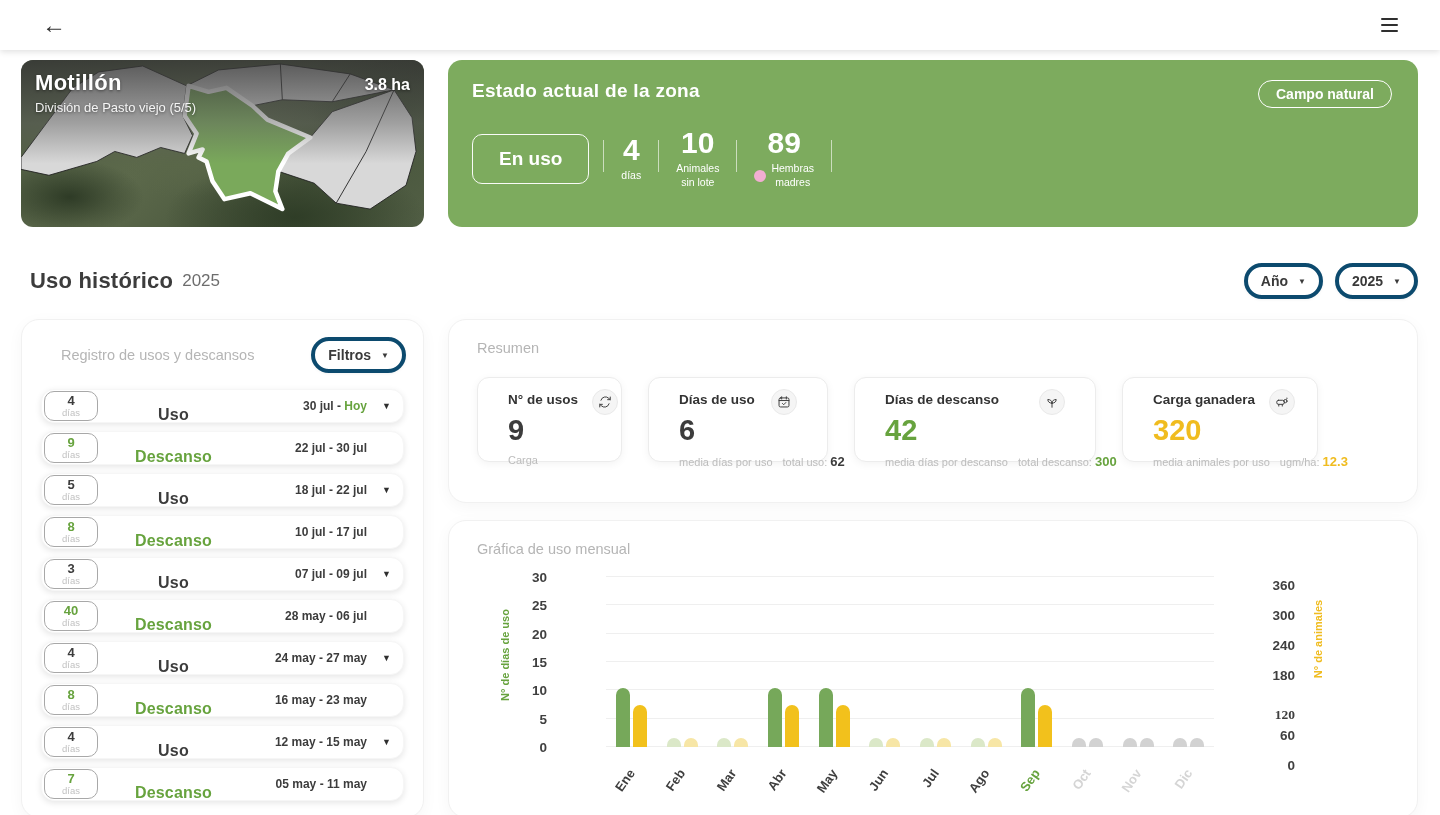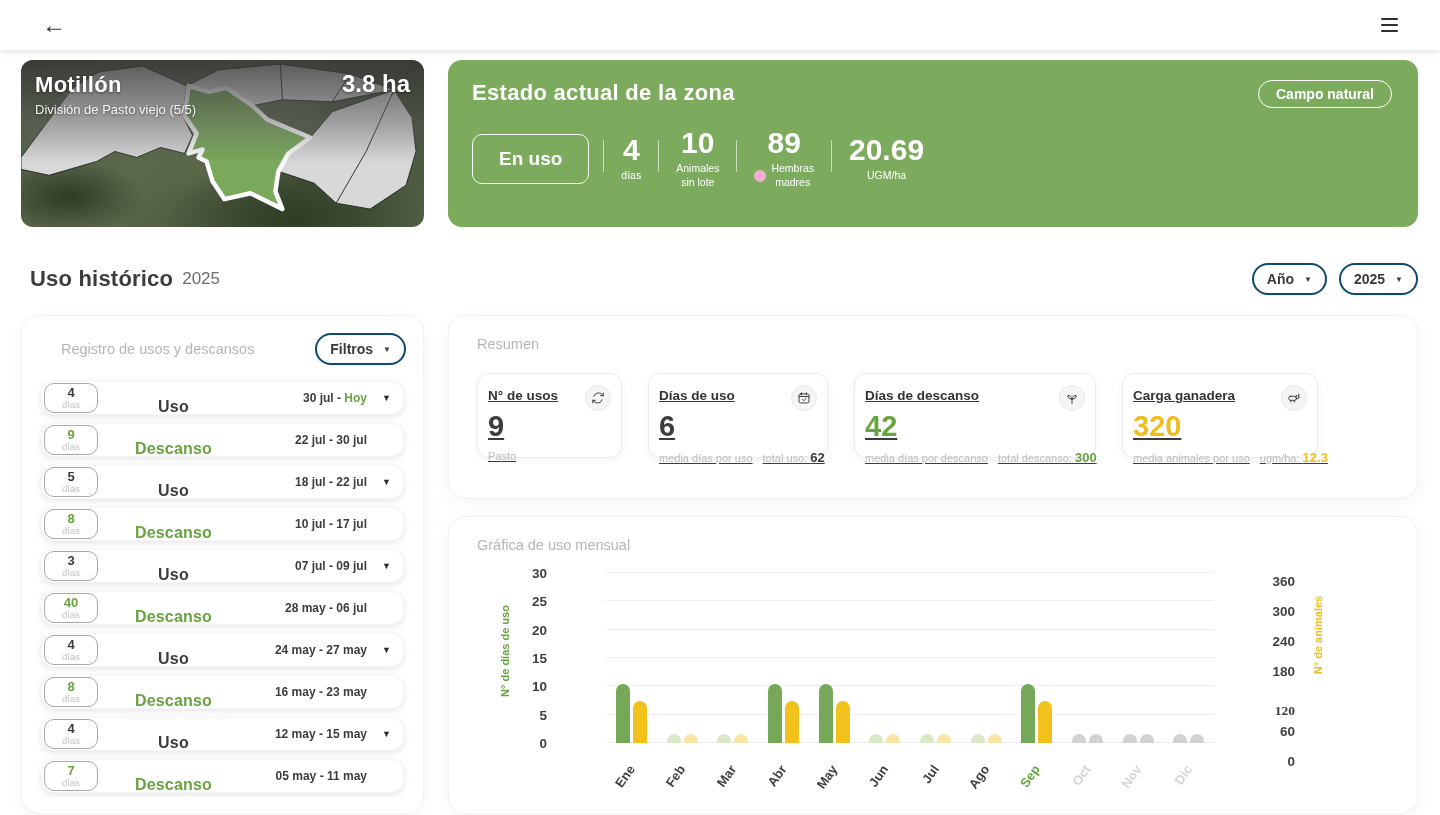--- a/index.html
+++ b/index.html
@@ -33,46 +33,46 @@
       radial-gradient(ellipse 120px 55px at 40% 62%, #5a6749 0%, transparent 62%),
       radial-gradient(ellipse 90px 45px at 25% 35%, #4e5c40 0%, transparent 62%),
       linear-gradient(135deg,#4d5a41,#5c694b 40%,#46533a 72%,#525f45);}
   .map-card svg.parcels{ position:absolute; inset:0; width:100%; height:100%; }
   .map-shade{ position:absolute; inset:0;
     background:linear-gradient(180deg, rgba(52,52,52,.78) 0%, rgba(92,92,92,.45) 38%, rgba(120,120,120,0) 62%); }
   .map-head{ position:absolute; top:10px; left:14px; right:14px; color:#fff;
     text-shadow:0 1px 3px rgba(0,0,0,.45); }
   .map-title-row{ display:flex; justify-content:space-between; align-items:baseline; }
   .map-title{ font-size:22px; font-weight:800; letter-spacing:.3px; }
-  .map-area{ font-size:24px; font-weight:800; }
+  .map-area{ font-size:16px; font-weight:800; }
   .map-sub{ font-size:13px; margin-top:4px; color:rgba(255,255,255,.92); }
 
   .banner{ flex:1; background:var(--banner-green); border-radius:14px; color:#fff;
     padding:20px 26px 0 24px; height:167px; }
   .banner-head{ display:flex; justify-content:space-between; align-items:flex-start; }
-  .banner-title{ font-size:22px; font-weight:800; letter-spacing:.3px; }
+  .banner-title{ font-size:19px; font-weight:800; letter-spacing:.3px; }
   .badge{ border:1.5px solid #fff; border-radius:999px; padding:5px 17px;
     font-size:14px; font-weight:700; }
   .stats{ display:flex; align-items:center; margin-top:20px; }
   .state-btn{ border:1.5px solid rgba(255,255,255,.95); background:transparent; color:#fff;
     border-radius:10px; padding:13px 26px; font-size:19px; font-weight:700;
     font-family:inherit; cursor:pointer; margin-right:14px; }
   .vdiv{ width:1px; height:32px; background:rgba(255,255,255,.6); align-self:center; margin-top:-6px;}
   .stat{ text-align:center; padding:0 17px; }
   .stat .v{ font-size:30px; font-weight:800; line-height:1; }
   .stat .l{ font-size:10.5px; margin-top:4px; line-height:1.3; white-space:pre-line;
     display:flex; align-items:center; justify-content:center; gap:5px;}
   .dot{ width:12px; height:12px; border-radius:50%; background:var(--pink); flex:none; }
 
   
   .history-bar{ display:flex; align-items:center; margin-top:36px; padding-left:9px;}
   .h-title{ font-size:22px; font-weight:800; letter-spacing:.2px;}
   .h-year{ font-size:17px; color:#6d6d6d; margin-left:9px; }
   .spacer{ flex:1; }
-  .pill{ display:inline-flex; align-items:center; gap:10px; border:2px solid #0c4a6e;
+  .pill{ display:inline-flex; align-items:center; gap:10px; border:4px solid #0c4a6e;
     background:#fff; border-radius:999px; padding:6px 13px; font-size:14px; font-weight:700;
     color:#3a3a3a; cursor:pointer; box-shadow:0 1px 3px rgba(0,0,0,.05); font-family:inherit;}
   .pill .car{ font-size:8px; color:#3a3a3a; }
   .history-bar .pill{ margin-left:12px; }
 
   
   .row3{ display:flex; gap:24px; margin-top:20px; align-items:flex-start; }
   .panel{ background:#fff; border:1px solid #f1f1f1; border-radius:18px;
     box-shadow:0 4px 16px rgba(0,0,0,.04); }
   .left-panel{ width:403px; flex:none; height:499px; padding:17px 17px 14px; }
@@ -90,21 +90,21 @@
   .reg-type{ flex:1; text-align:center; font-size:16px; font-weight:800; letter-spacing:.2px;margin-top:18px;}
   .reg-type.green, .reg-badge .n.green{ color:var(--green-text); }
   .reg-dates{ width:118px; text-align:right; font-size:12px; font-weight:700; }
   .reg-dates b.hoy{ color:var(--green-text); }
   .reg-chev{ width:24px; text-align:right; font-size:9px; color:#2f2f2f; }
 
   .right-col{ flex:1; display:flex; flex-direction:column; gap:17px; }
   .resumen{ padding:20px 28px 24px; height:184px; }
   .cards{ display:flex; gap:26px; margin-top:21px; }
   .scard{ border:1px solid #ececec; border-radius:12px; box-shadow:0 2px 8px rgba(0,0,0,.05);
-    padding:11px 10px 9px; height:85px; background:#fff;text-decoration:underline; }
+    padding:11px 30px 9px; height:85px; background:#fff; }
   .scard .head{ display:flex; justify-content:space-between; align-items:flex-start; gap:14px;}
   .scard .lab{ font-size:13.5px; font-weight:700; color:#333; padding-top:3px; white-space:nowrap;}
   .chip{ width:26px; height:26px; border-radius:50%; background:#f5f5f5; border:1px solid #e9e9e9;
     display:flex; align-items:center; justify-content:center; flex:none; }
   .chip svg{ width:14px; height:14px; stroke:#3f3f3f; fill:none; stroke-width:1.7;
     stroke-linecap:round; stroke-linejoin:round; }
   .scard .val{ font-size:29px; font-weight:800; line-height:1; margin-top:1px; }
   .val.green{ color:var(--green-text); } .val.yellow{ color:var(--yellow-text); }
   .scard .foot{ display:flex; justify-content:space-between; align-items:baseline;
     font-size:11px; color:var(--gray-label); margin-top:9px; gap:10px; white-space:nowrap;}
@@ -189,24 +189,20 @@
             <div class="l"><span>Animales
 sin lote</span></div>
           </div>
           <div class="vdiv"></div>
           <div class="stat">
             <div class="v">89</div>
             <div class="l"><span class="dot"></span><span>Hembras
 madres</span></div>
           </div>
           <div class="vdiv"></div>
-          <div class="stat">
-            <div class="v">20.69</div>
-            <div class="l"><span>UGM/ha</span></div>
-          </div>
         </div>
     </div>
   </div>
 
   <div class="history-bar">
     <span class="h-title">Uso histórico</span>
     <span class="h-year">2025</span>
     <span class="spacer"></span>
     <span class="pill">
       <span>Año</span>
@@ -332,21 +328,21 @@
             <div class="head">
               <span class="lab">N° de usos</span>
               <span class="chip">
                 <svg viewBox="0 0 24 24">
                     <path d="M5 9a8 8 0 0 1 13.5-3.2L21 8M21 3.5V8h-4.5M19 15a8 8 0 0 1-13.5 3.2L3 16M3 20.5V16h4.5"></path>
                   </svg>
               </span>
             </div>
             <div class="val">9</div>
             <div class="foot">
-              <span>Pasto</span>
+              <span>Carga</span>
             </div>
           </div>
 
           <div class="scard w2">
             <div class="head">
               <span class="lab">Días de uso</span>
               <span class="chip">
                 <svg viewBox="0 0 24 24">
                     <rect x="3.5" y="5" width="17" height="15.5" rx="2.5"></rect>
                     <path d="M3.5 9.5h17M8 3v4M16 3v4M9.3 14.5l2.2 2.2 3.6-3.8"></path>

